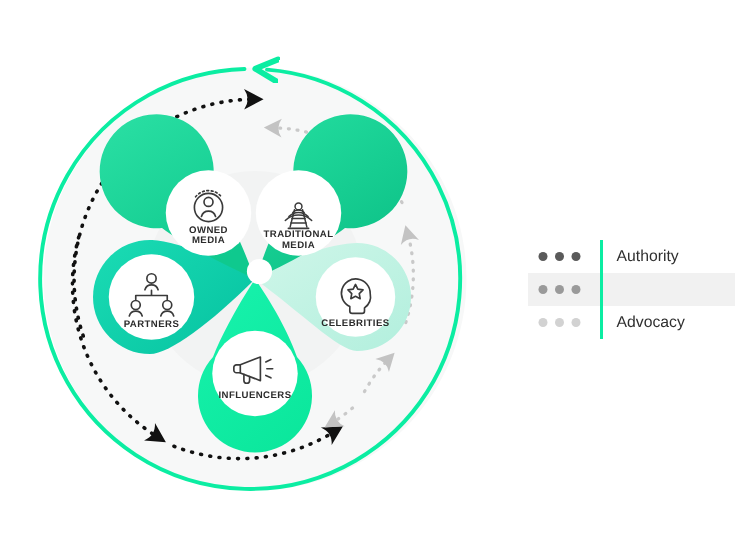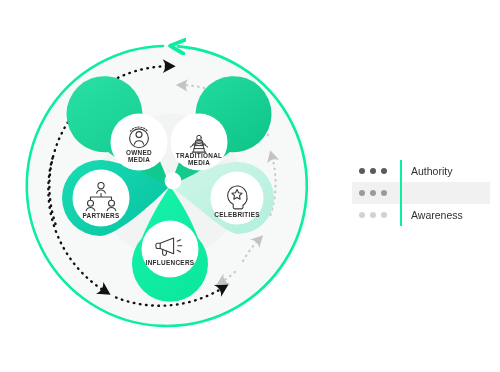--- a/index.html
+++ b/index.html
@@ -264,17 +264,17 @@
       <span class="legend-bar"></span>
     </div>
 
     <div class="legend-row">
       <span class="legend-dots">
         <span class="legend-dot" style="background:#D2D2D2"></span>
         <span class="legend-dot" style="background:#D2D2D2"></span>
         <span class="legend-dot" style="background:#D2D2D2"></span>
       </span>
       <span class="legend-bar"></span>
-      <span class="legend-label">Awareness</span>
+      <span class="legend-label">Advocacy</span>
     </div>
 
   </div>
 </div>
 
 </body></html>

